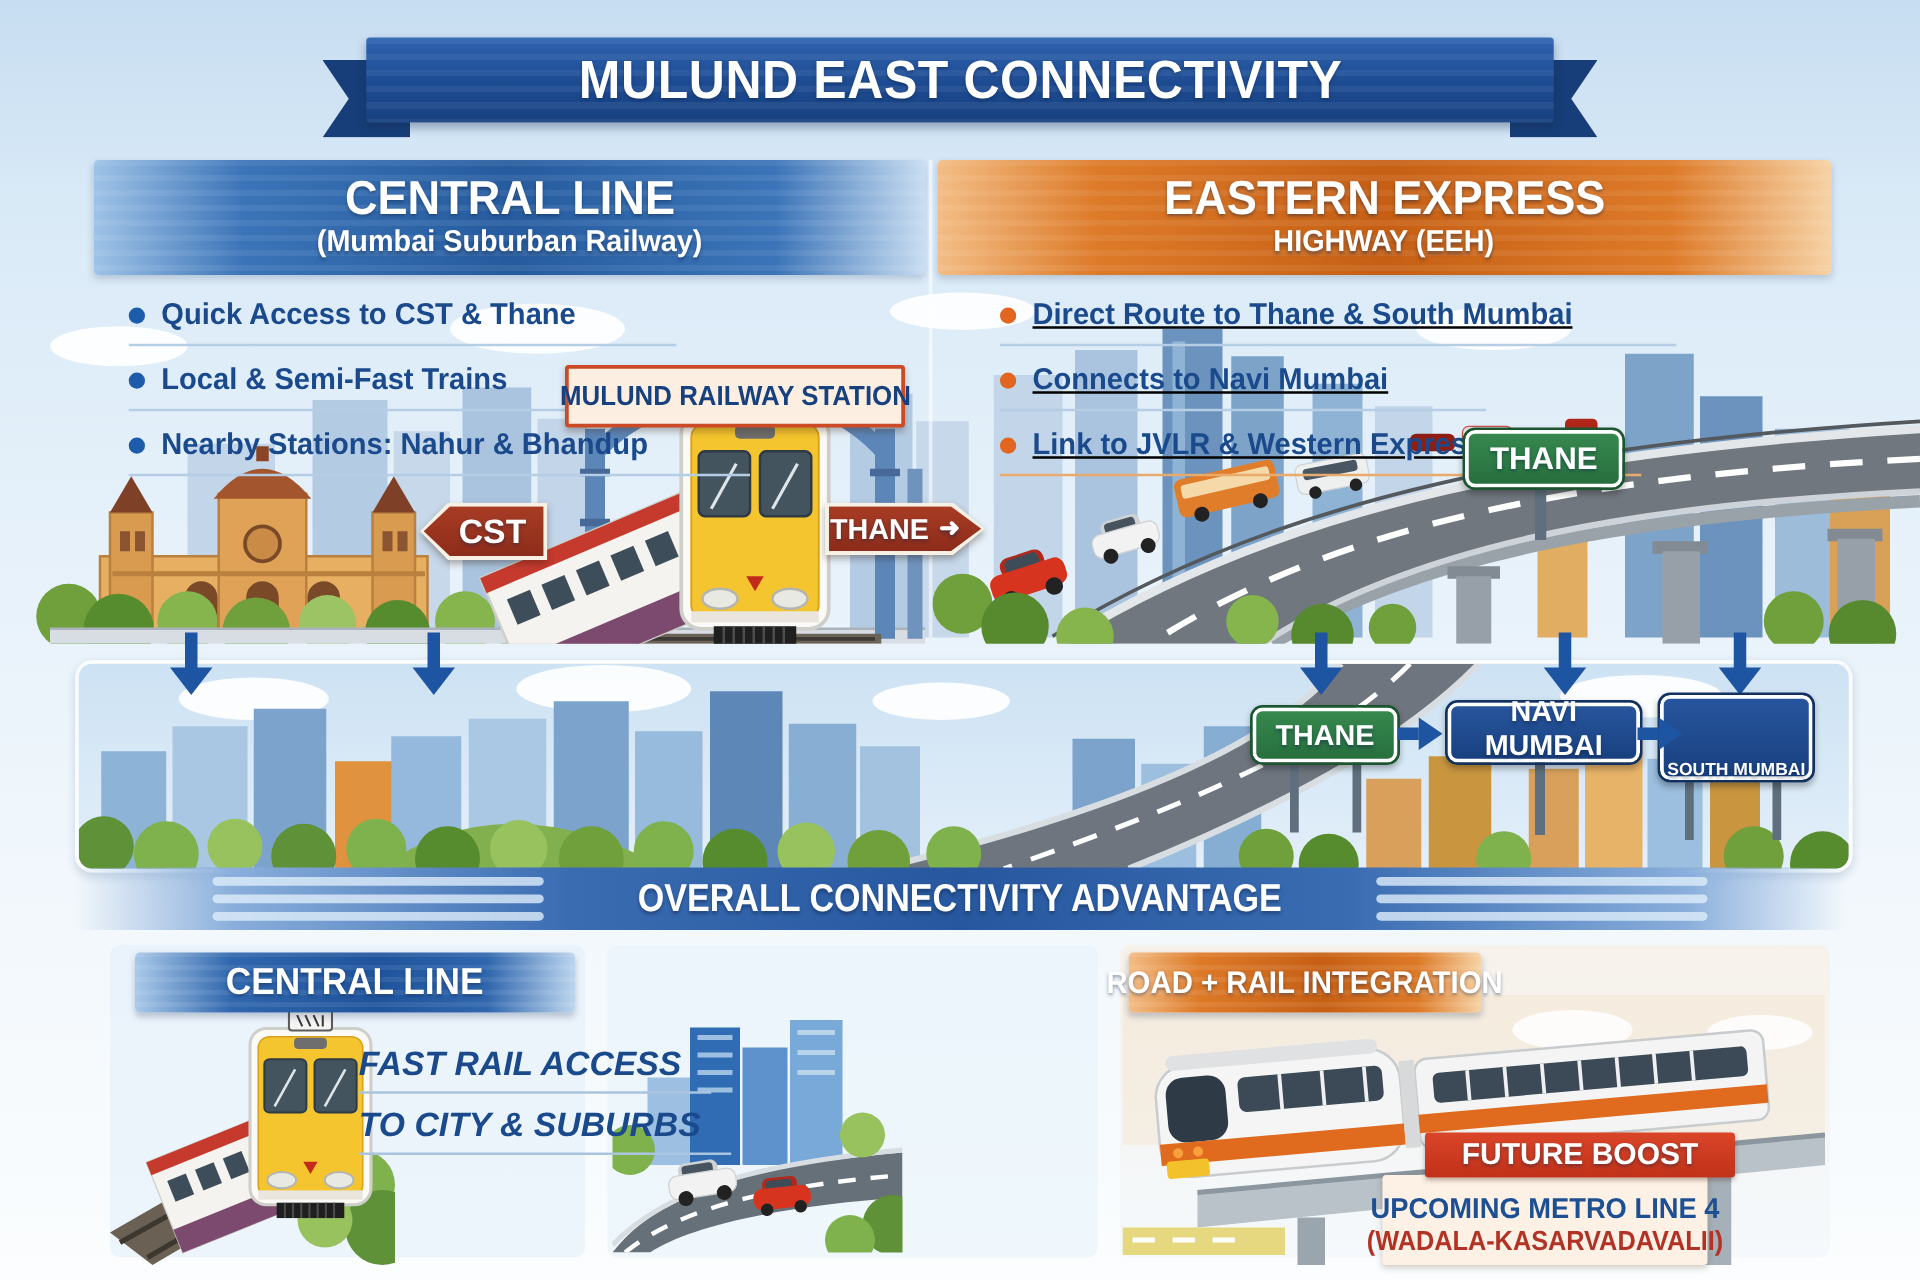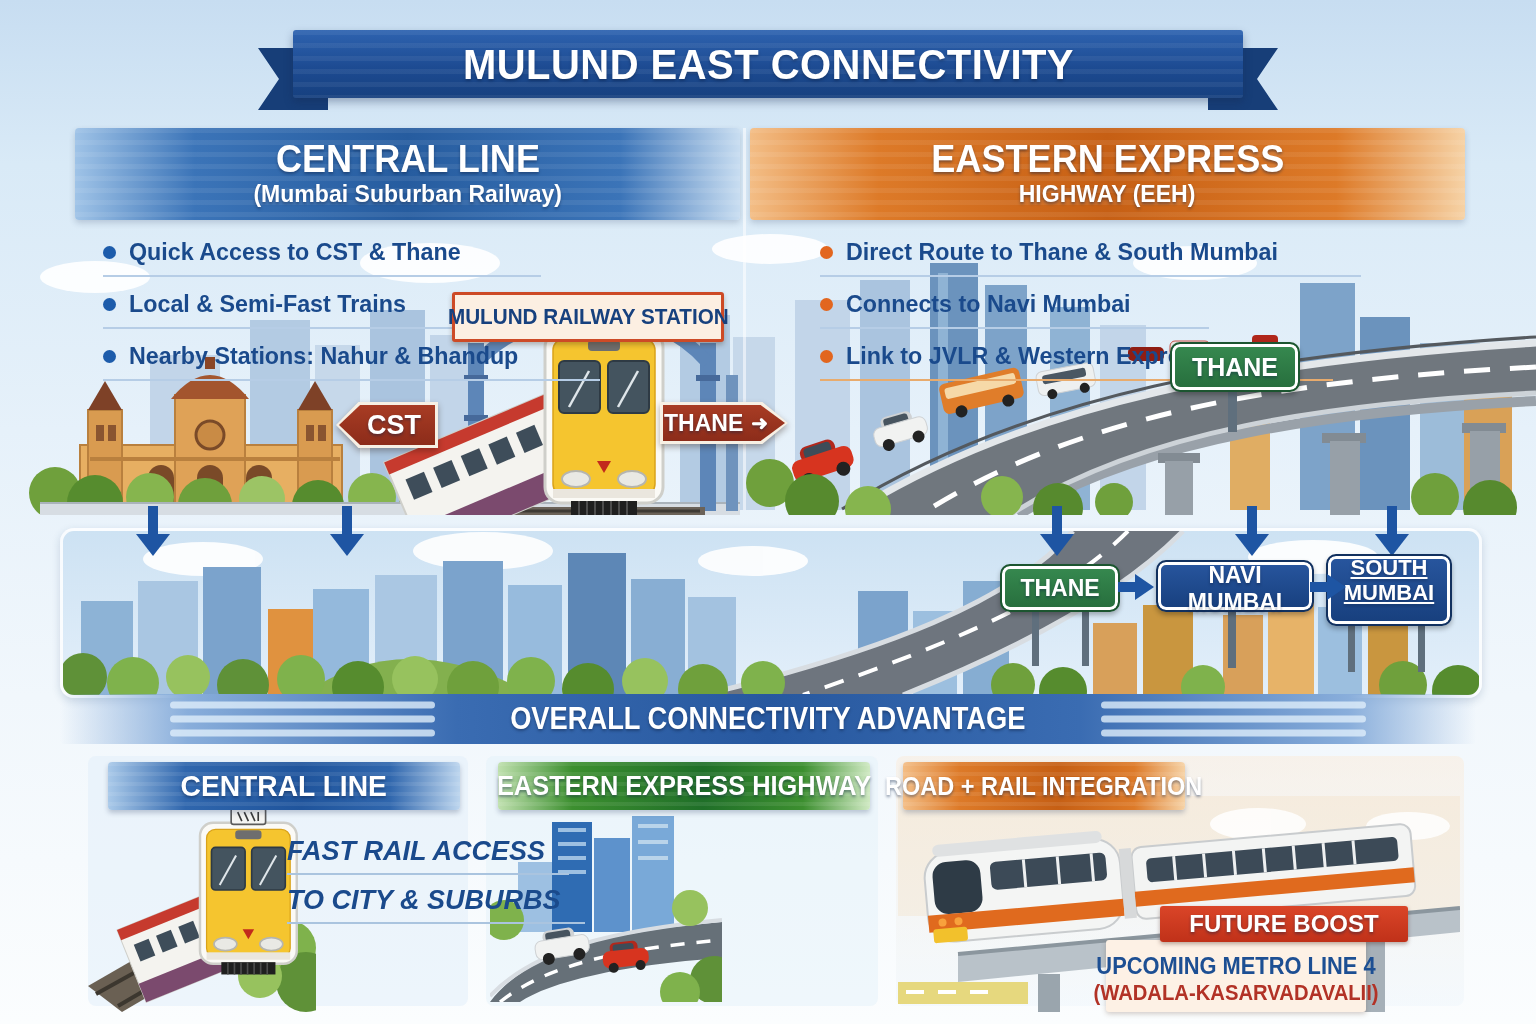--- a/index.html
+++ b/index.html
@@ -30,21 +30,21 @@
   .header-blue{left:75px;width:665px;
     background:linear-gradient(90deg,#9fc3e7 0%,#3b74b8 18%,#265c9f 50%,#3b74b8 82%,#c8ddf1 100%);}
   .header-orange{left:750px;width:715px;
     background:linear-gradient(90deg,#f3bd85 0%,#dd7a28 18%,#c65f14 50%,#dd7a28 82%,#f6d2a5 100%);}
   .h-title{position:relative;z-index:2;color:#fff;font-size:38px;font-weight:800;line-height:1.05;transform:scaleX(.95);}
   .h-sub{position:relative;z-index:2;color:#fff;font-size:24px;font-weight:700;transform:scaleX(.96);}
 
   
   .bullets{position:absolute;top:238px;margin:0;padding:0;list-style:none;z-index:4;}
   .bullets.left{left:103px;}
-  .bullets.right{left:820px;}
+  .bullets.right{left:800px;text-decoration:underline;}
   .bullets li{display:flex;align-items:center;gap:13px;margin-bottom:13px;padding:0 70px 9px 0;
     border-bottom:2px solid #b6cde6;width:max-content;}
   .bullets.right li.accent-line{border-bottom-color:#e8ab6d;}
   .dot{width:13px;height:13px;border-radius:50%;flex:none;}
   .dot.blue{background:#1d5cab;}
   .dot.orange{background:#e2661f;}
   .bullet-text{color:#1a4a8c;font-size:24px;font-weight:700;transform:scaleX(.97);transform-origin:left;white-space:nowrap;}
 
   .column-divider{position:absolute;left:743px;top:128px;width:3px;height:382px;background:rgba(255,255,255,.55);z-index:3;}
 
@@ -67,34 +67,34 @@
   .thane-sign{left:660px;top:402px;width:128px;height:42px;}
   .thane-sign .ps-outer,.thane-sign .ps-inner{clip-path:polygon(0 0,80% 0,100% 50%,80% 100%,0 100%);}
   .thane-sign .ps-inner{font-size:23px;padding-right:16px;}
   .arrow-glyph{font-size:20px;line-height:1;}
 
   .sign-green{background:linear-gradient(180deg,#378a50,#266d3c);border:2px solid #1c5530;border-radius:10px;
     box-shadow:inset 0 0 0 3px #fff,0 3px 5px rgba(0,0,0,.28);color:#fff;font-weight:800;
     display:flex;align-items:center;justify-content:center;position:absolute;z-index:6;text-align:center;}
   .sign-blue{background:linear-gradient(180deg,#28569f,#173f7d);border:2px solid #12315f;border-radius:10px;
     box-shadow:inset 0 0 0 3px #fff,0 3px 5px rgba(0,0,0,.28);color:#fff;font-weight:800;
-    display:flex;align-items:flex-start;justify-content:center;position:absolute;z-index:6;text-align:center;}
+    display:flex;align-items:flex-end;justify-content:center;position:absolute;z-index:6;text-align:center;}
   .sign-post{position:absolute;background:#5f6f7d;z-index:5;}
 
   .gantry-thane{left:1170px;top:342px;width:126px;height:46px;font-size:25px;}
 
   
   .strip{position:absolute;left:60px;top:528px;width:1416px;height:164px;border-radius:14px;overflow:hidden;
     border:3px solid rgba(255,255,255,.85);box-shadow:0 3px 8px rgba(40,70,110,.18);
     background:linear-gradient(180deg,#cde2f3,#e3effa);z-index:2;}
   .strip svg{position:absolute;inset:0;}
 
   .route-thane{left:1000px;top:564px;width:116px;height:44px;font-size:23px;}
   .route-navi{left:1156px;top:560px;width:154px;height:48px;font-size:23px;}
-  .route-south{left:1326px;top:554px;width:122px;height:68px;font-size:22px;line-height:1.12;text-decoration:underline;}
+  .route-south{left:1326px;top:554px;width:122px;height:68px;font-size:14px;line-height:1.12;}
 
   .down-arrow{position:absolute;width:34px;height:50px;z-index:5;}
   .down-arrow::before{content:"";position:absolute;left:12px;top:0;width:10px;height:30px;background:#1e55a3;}
   .down-arrow::after{content:"";position:absolute;left:0;top:28px;width:0;height:0;
     border-left:17px solid transparent;border-right:17px solid transparent;border-top:22px solid #1e55a3;}
   .flow-arrow{position:absolute;width:36px;height:30px;z-index:6;}
   .flow-arrow::before{content:"";position:absolute;left:0;top:10px;width:17px;height:10px;background:#1e55a3;}
   .flow-arrow::after{content:"";position:absolute;left:17px;top:2px;width:0;height:0;
     border-top:13px solid transparent;border-bottom:13px solid transparent;border-left:19px solid #1e55a3;}
 
@@ -131,21 +131,21 @@
   .pt1{left:287px;top:836px;}
   .pt2{left:672px;top:842px;}
   .panel-text div{color:#1a4a8c;font-weight:800;border-bottom:2px solid #aac4df;
     padding:0 24px 6px 0;margin-bottom:10px;width:max-content;white-space:nowrap;}
   .pt1 div{font-size:27px;}
   .pt2 div{font-size:28px;}
 
   
   .future-badge{position:absolute;left:1140px;top:906px;width:248px;height:36px;z-index:6;
     background:linear-gradient(180deg,#da4528,#c03119);border-radius:3px;box-shadow:0 2px 4px rgba(60,20,10,.35);
-    display:flex;align-items:center;justify-content:center;color:#fff;font-size:24px;font-weight:800;margin-left:20px;}
+    display:flex;align-items:center;justify-content:center;color:#fff;font-size:24px;font-weight:800;}
   .future-box{position:absolute;left:1106px;top:940px;width:260px;height:66px;z-index:5;
     background:#fdf1e5;border-radius:3px;box-shadow:0 2px 5px rgba(90,60,40,.25);
     display:flex;flex-direction:column;align-items:center;justify-content:center;padding-top:6px;}
   .metro-line{color:#1d4f93;font-size:23px;font-weight:800;transform:scaleX(.95);white-space:nowrap;}
   .metro-route{color:#b23226;font-size:22px;font-weight:800;transform:scaleX(.92);white-space:nowrap;}
 </style>
 </head>
 <body>
 
 <div class="canvas">
@@ -495,23 +495,20 @@
       </div>
   </div>
 
   <div class="panel-bg pbg1"></div>
   <div class="panel-bg pbg2"></div>
   <div class="panel-bg pbg3"></div>
 
   <div class="panel-banner pb-blue">
     <span class="ws">CENTRAL LINE</span>
   </div>
-  <div class="panel-banner pb-green">
-    <span class="ws">EASTERN EXPRESS HIGHWAY</span>
-  </div>
   <div class="panel-banner pb-orange">
     <span class="ws">ROAD + RAIL INTEGRATION</span>
   </div>
 
   <svg class="panel-art art1" viewBox="0 0 228 214">
     <circle cx="200" cy="150" r="28" fill="#7fb24c"></circle>
       <circle cx="218" cy="184" r="30" fill="#5f9138"></circle>
     <circle cx="172" cy="178" r="22" fill="#97c25e"></circle>
     <polygon points="0,188 104,128 150,146 34,214" fill="#6a6053"></polygon>
     <line x1="8" y1="196" x2="116" y2="136" stroke="#3c372f" stroke-width="4"></line>

